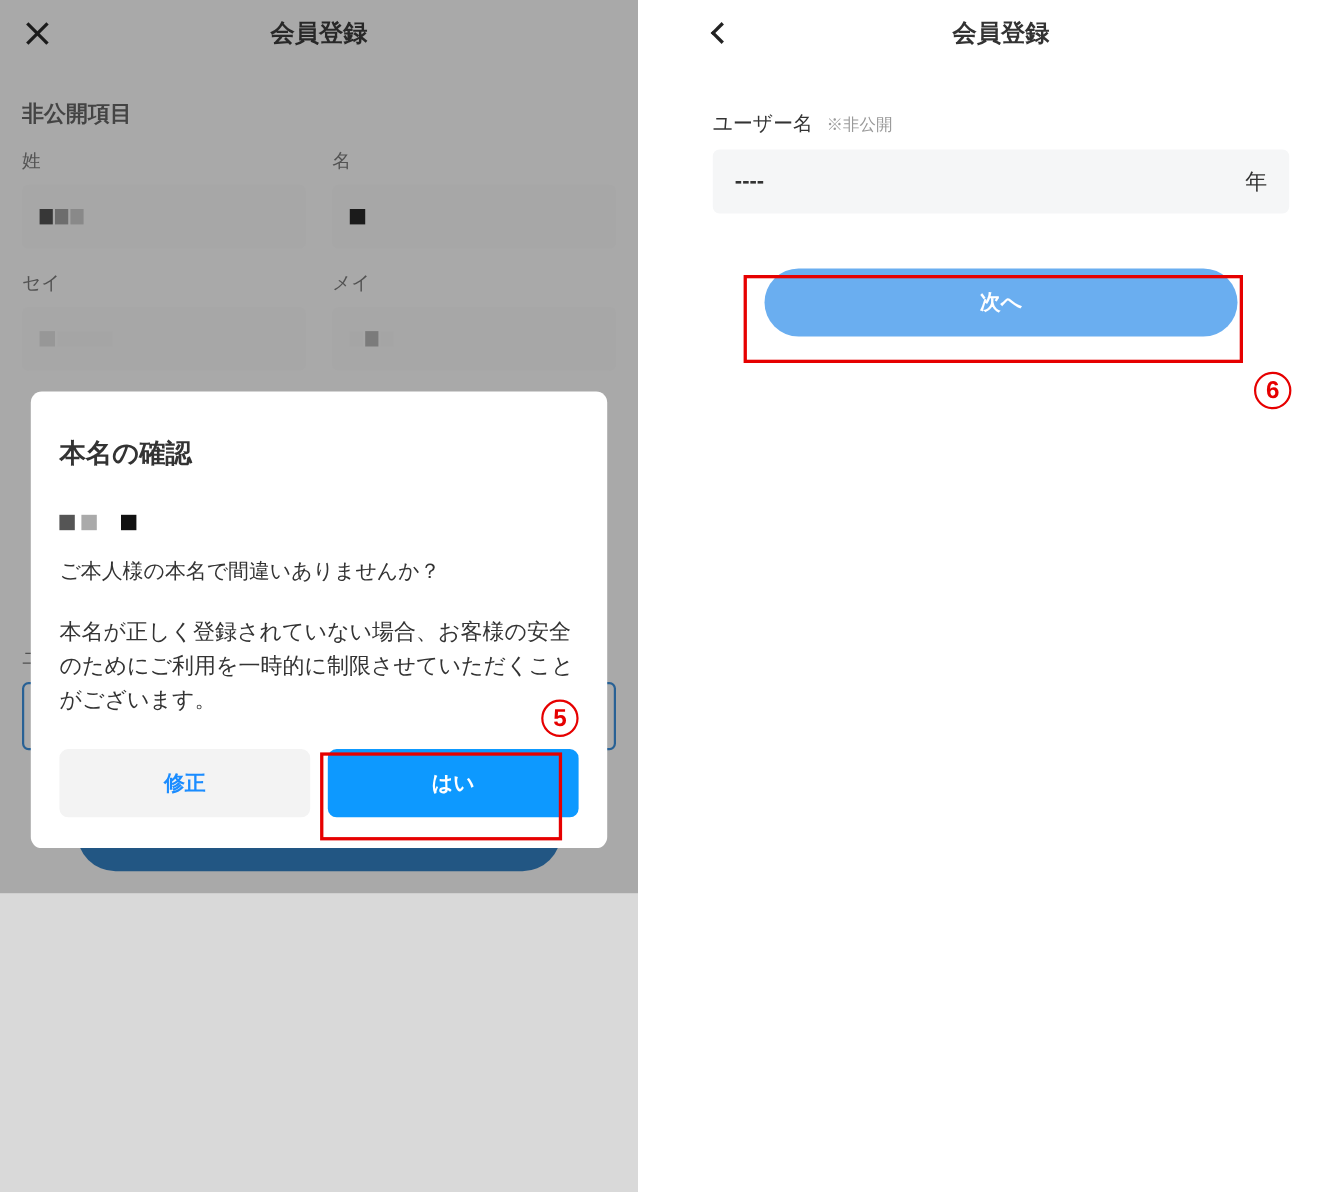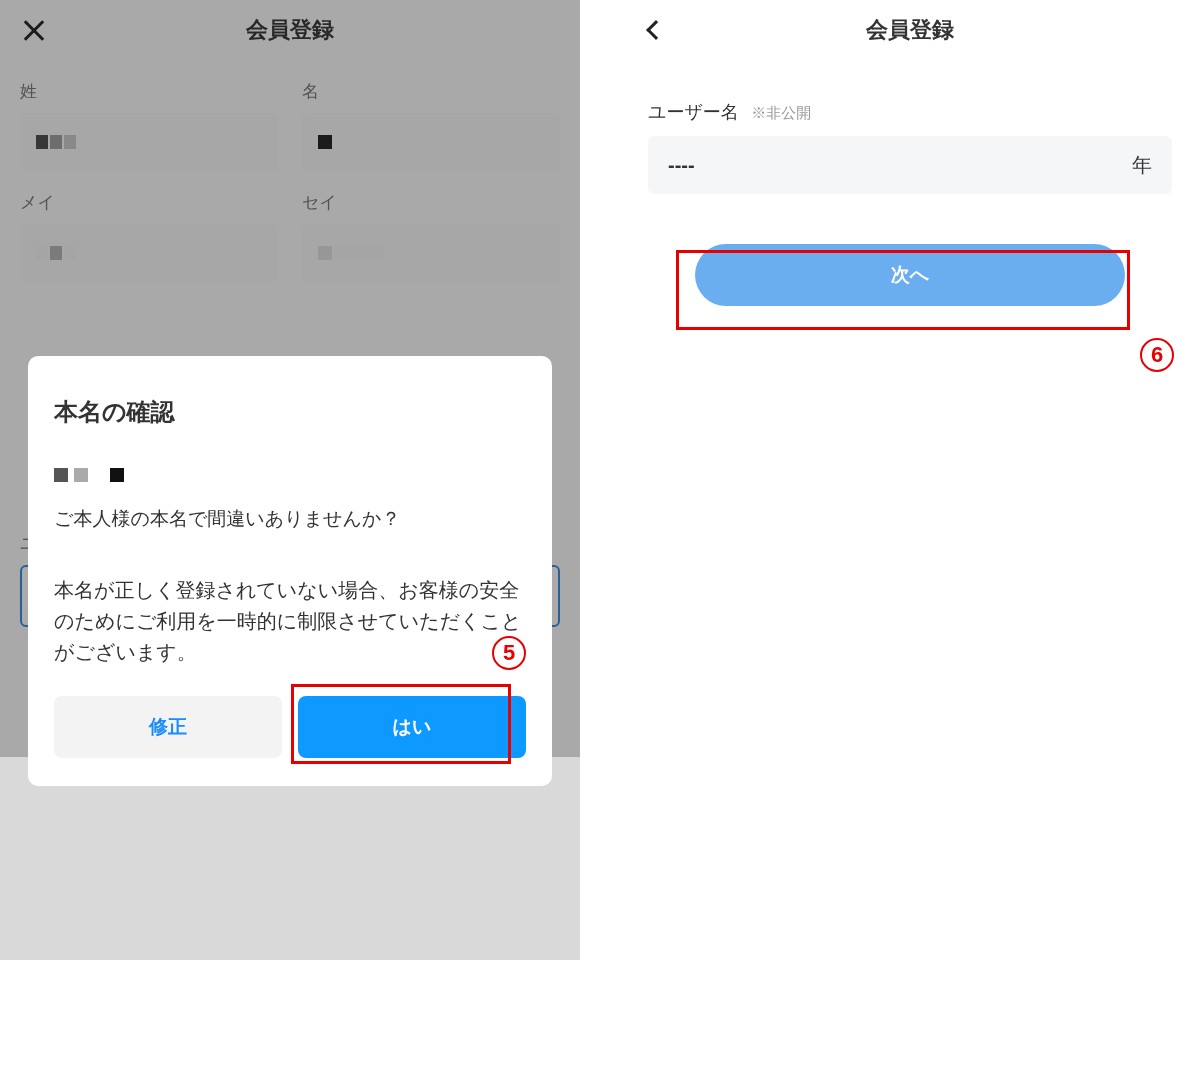--- a/index.html
+++ b/index.html
@@ -6,21 +6,21 @@
     body {
       font-family: -apple-system, "Hiragino Sans", "Hiragino Kaku Gothic ProN", sans-serif;
       background: #fff;
       width: 1200px;
       height: 1084px;
       display: flex;
       position: relative;
     }
     .screen {
       width: 580px;
-      height: 960px;
+      height: 1084px;
       position: relative;
       overflow: hidden;
     }
     .screen-left { margin-right: 40px; }
     .screen-right { }
 
     
     .dimmed {
       background: #d1d1d1;
       filter: brightness(0.95);
@@ -166,21 +166,21 @@
       margin-bottom: 24px;
     }
     .modal-name .sq {
       width: 14px;
       height: 14px;
       display: inline-block;
     }
     .modal-q {
       font-size: 19px;
       color: #333;
-      margin-bottom: 43px;
+      margin-bottom: 28px;
     }
     .modal-desc {
       font-size: 20px;
       color: #333;
       line-height: 1.55;
       margin-bottom: 28px;
     }
     .modal-buttons {
       display: flex;
       gap: 16px;
@@ -284,20 +284,21 @@
 </head>
 <body>
 
 <div class="screen screen-left">
   <div class="dimmed">
     <div class="header">
       <div class="header-icon x-icon"></div>
       <div class="header-title">会員登録</div>
     </div>
     <div class="content-left">
+      <div class="section-title">非公開項目</div>
 
       <div class="row">
         <div class="field">
           <span class="field-label">姓</span>
           <div class="field-input">
             <span class="pixrow">
               <span class="pixblock" style="width:12px;background:#444"></span>
               <span class="pixblock" style="width:12px;background:#888"></span>
               <span class="pixblock" style="width:12px;background:#aaa"></span>
             </span>
@@ -306,38 +307,38 @@
         <div class="field">
           <span class="field-label">名</span>
           <div class="field-input">
             <span class="pixblock" style="width:14px;height:14px"></span>
           </div>
         </div>
       </div>
 
       <div class="row">
         <div class="field">
+          <span class="field-label">セイ</span>
+          <div class="field-input">
+            <span class="pixrow">
+              <span class="pixblock" style="width:14px;background:#bbb"></span>
+              <span class="pixblock" style="width:50px;background:#ccc"></span>
+            </span>
+          </div>
+        </div>
+        <div class="field">
           <span class="field-label">メイ</span>
           <div class="field-input">
             <span class="pixrow">
               <span class="pixblock" style="width:12px;background:#ccc"></span>
               <span class="pixblock" style="width:12px;background:#999"></span>
               <span class="pixblock" style="width:12px;background:#ccc"></span>
             </span>
           </div>
         </div>
-        <div class="field">
-          <span class="field-label">セイ</span>
-          <div class="field-input">
-            <span class="pixrow">
-              <span class="pixblock" style="width:14px;background:#bbb"></span>
-              <span class="pixblock" style="width:50px;background:#ccc"></span>
-            </span>
-          </div>
-        </div>
       </div>
 
       <div class="field" style="height:70px"></div>
       <div class="field" style="height:100px;position:relative">
         <span class="green-dot"></span>
       </div>
       <div class="field" style="height:60px;position:relative">
         <span class="green-dot"></span>
       </div>
 

